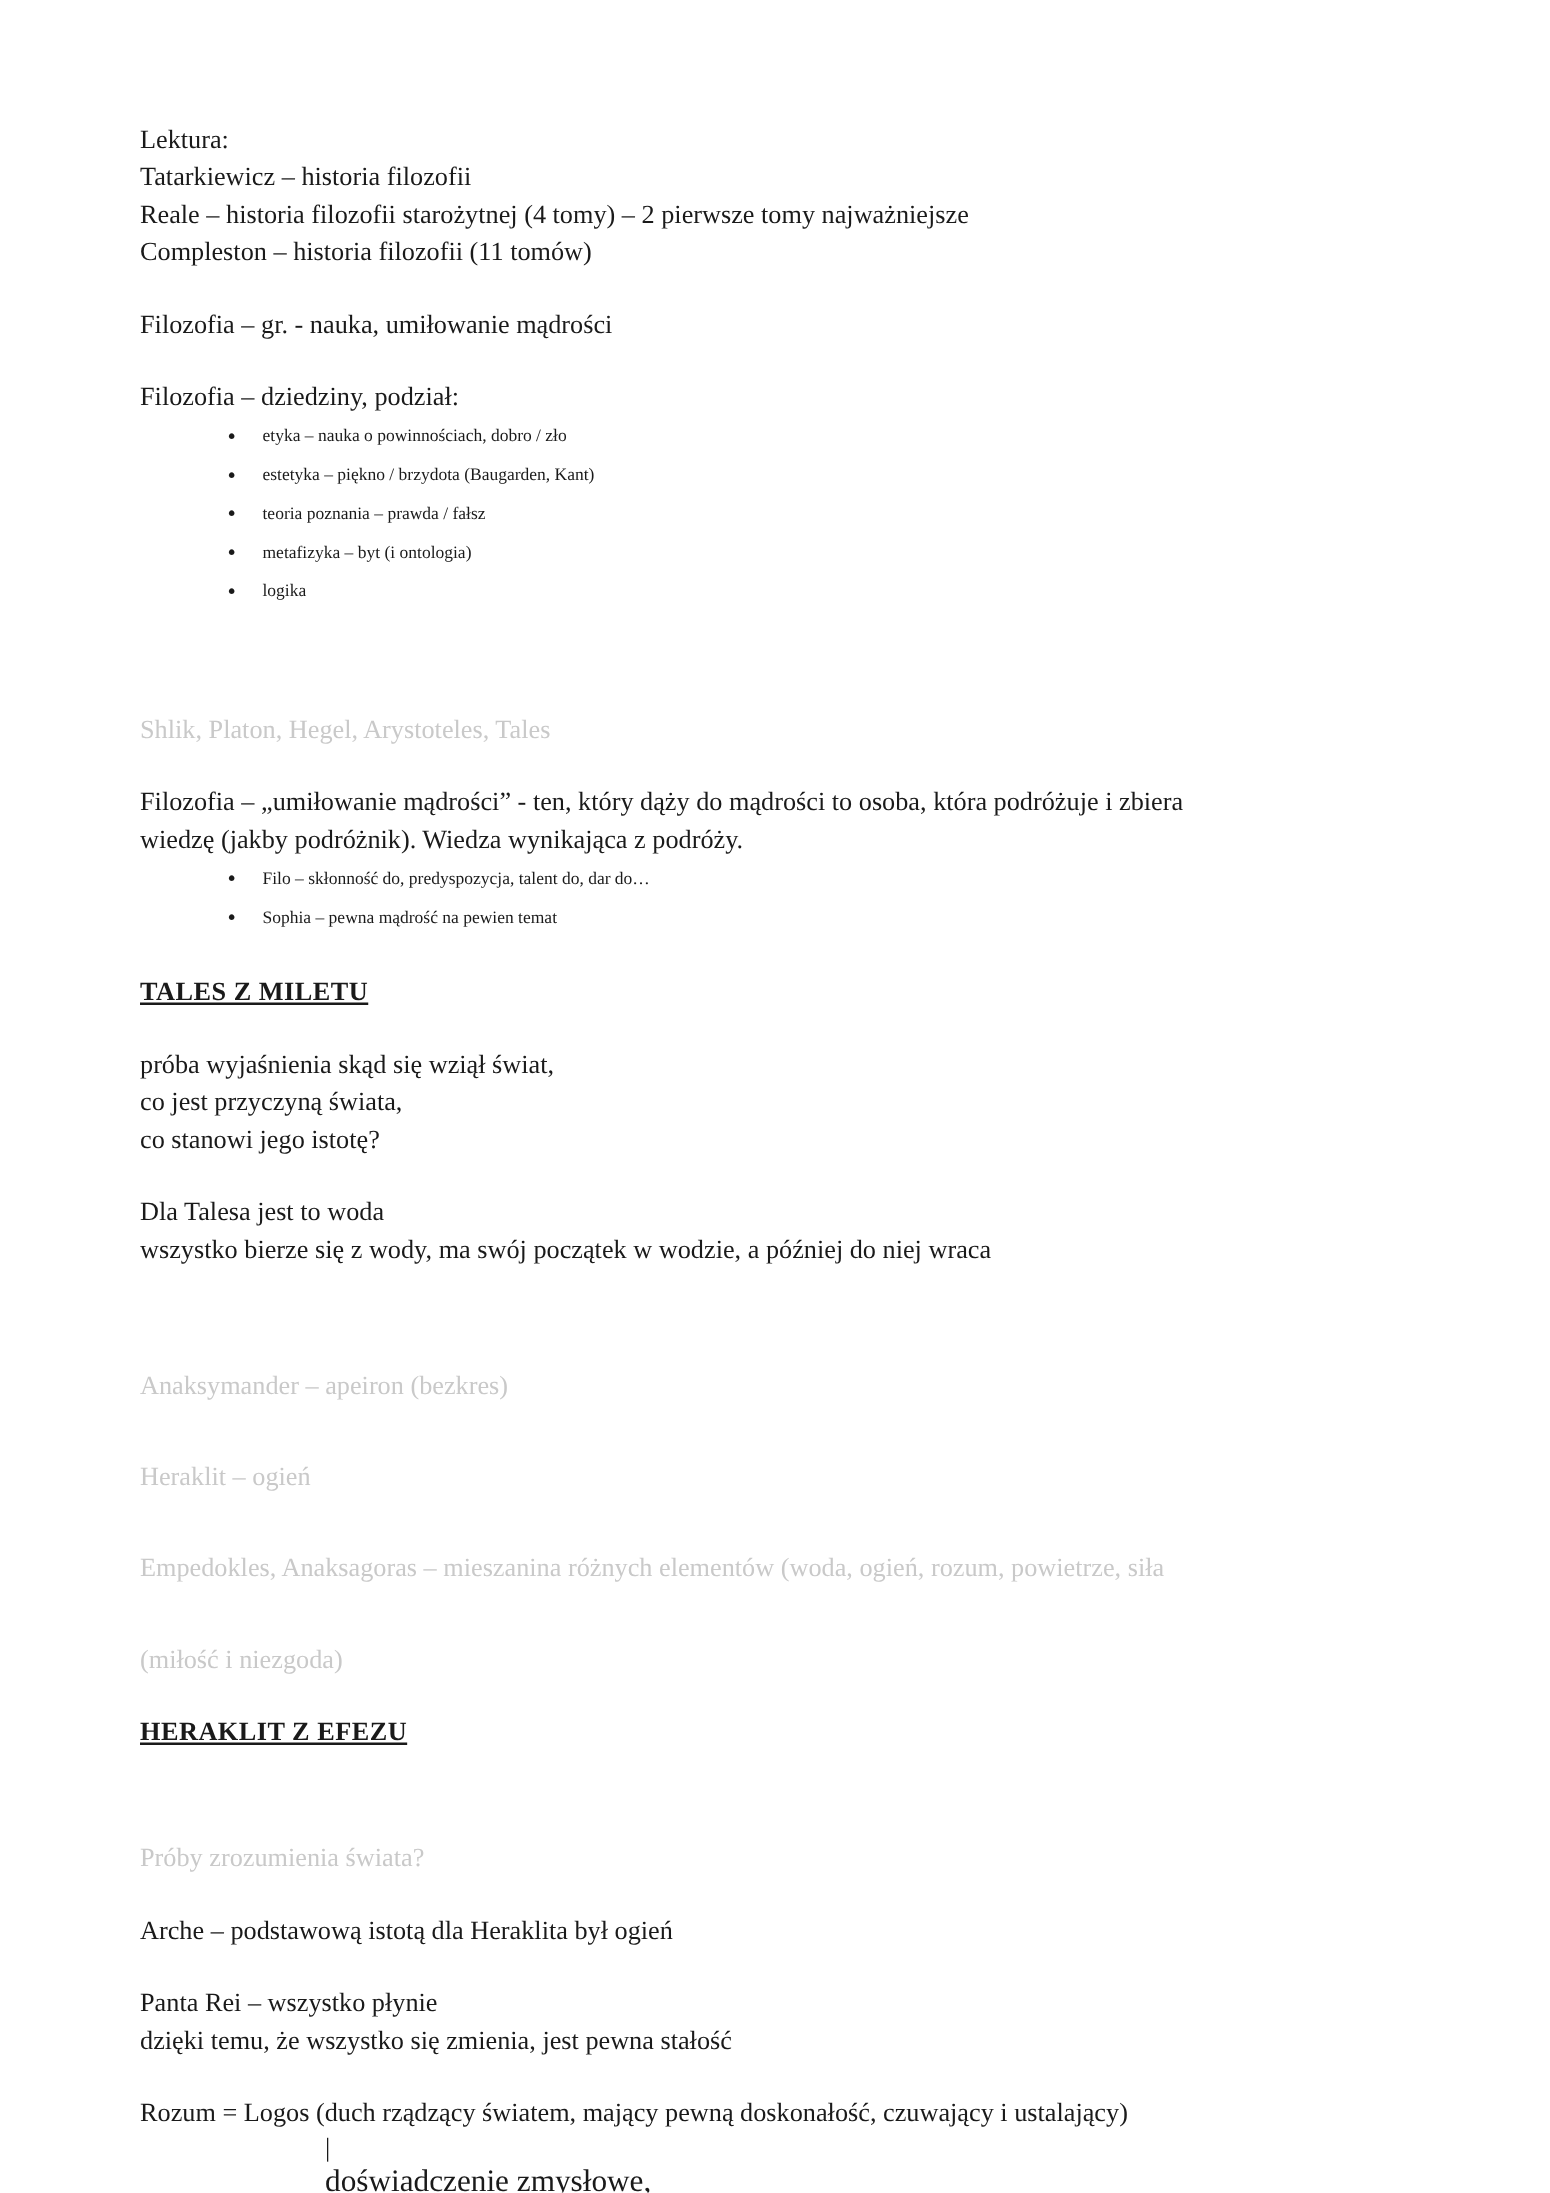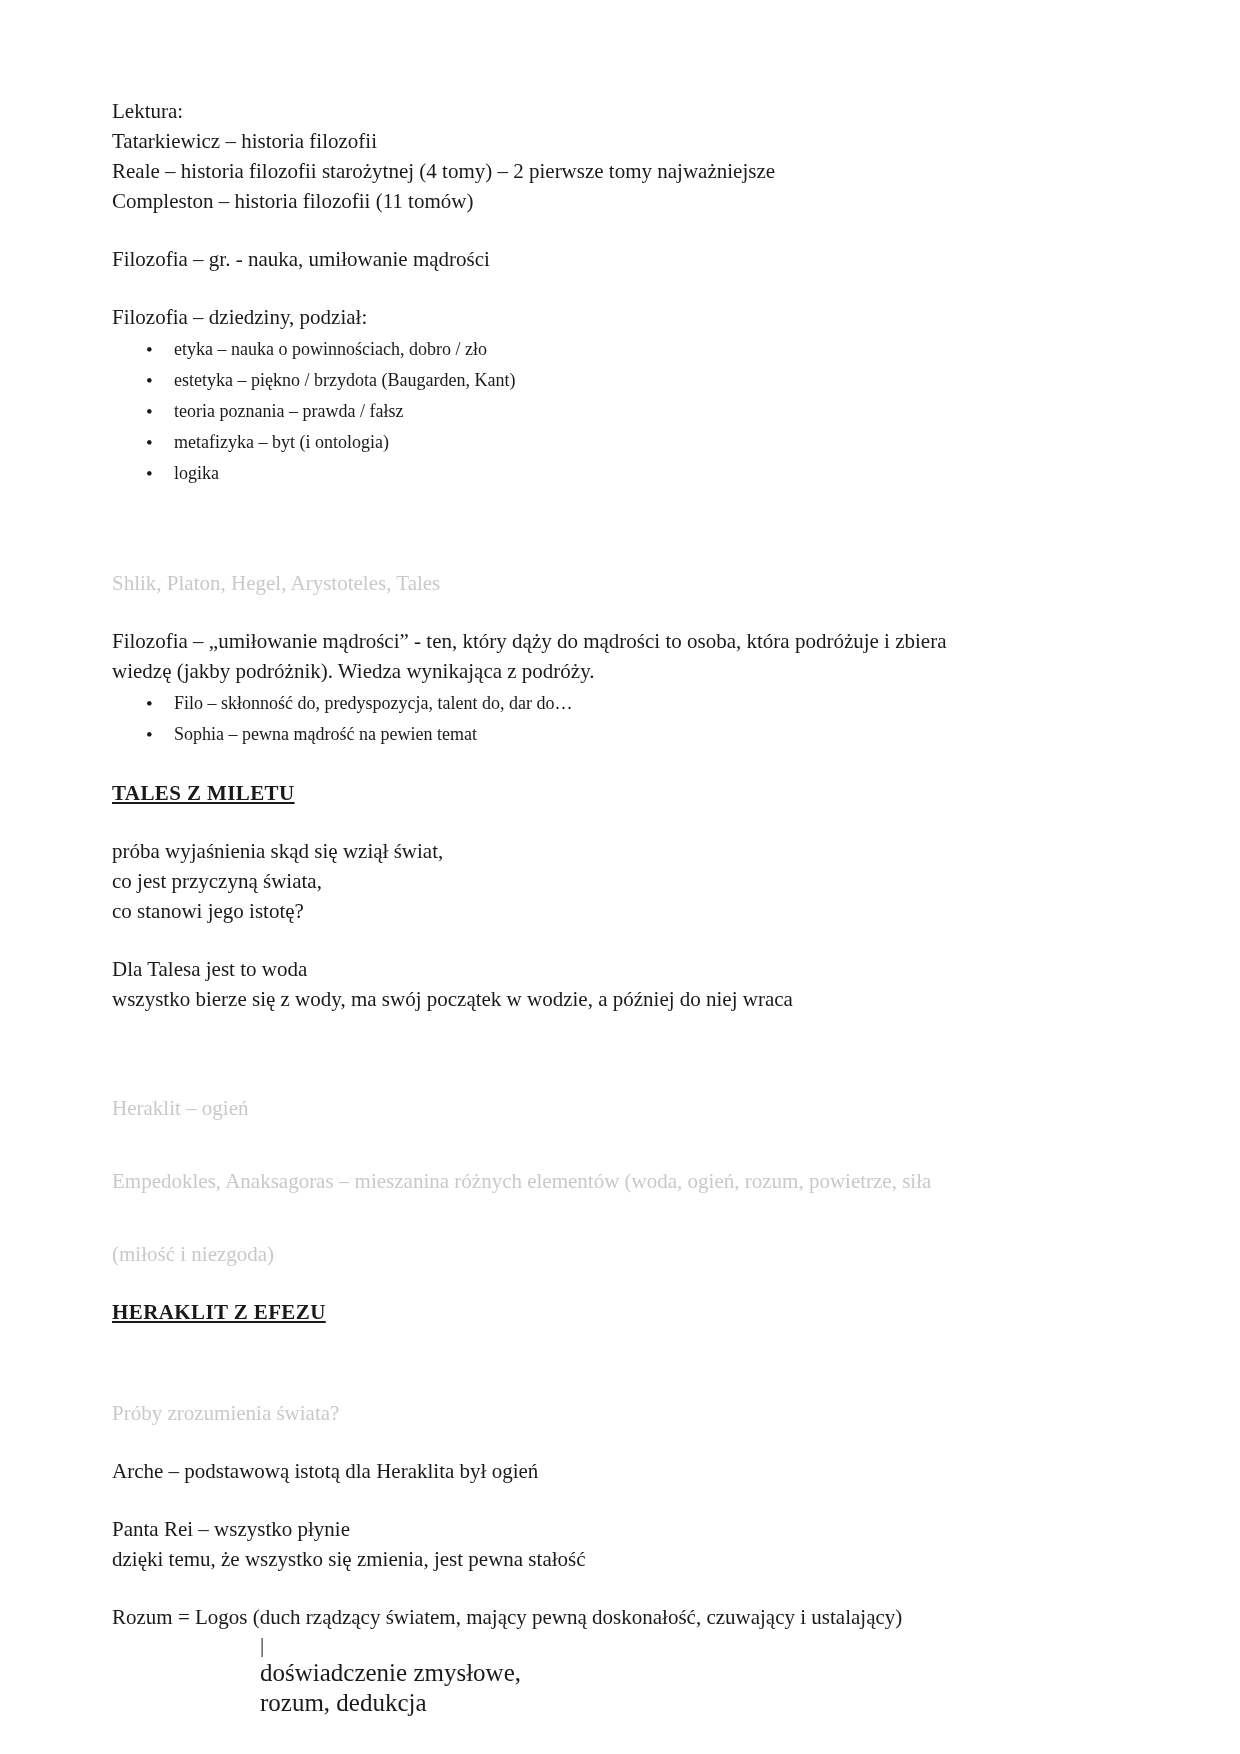--- a/index.html
+++ b/index.html
@@ -30,23 +30,24 @@
     margin: 0;
   }
   .gap-md { height: 28px; }
   .gap-lg { height: 36px; }
   ul.bullets {
     margin: 2px 0 0 0;
     padding-left: 62px;
     list-style: none;
   }
   ul.bullets li {
-    font-size: 18px;
+    font-size: 14px;
     line-height: 31px;
     position: relative;
+    margin-left: 36px;
   }
   ul.bullets li::before {
     content: "\2022";
     position: absolute;
     left: -28px;
     top: 0;
     font-size: 19px;
   }
   .faded {
     color: #c9c9c9;
@@ -122,20 +123,21 @@
   <div class="line block">co jest przyczyną świata,</div>
   <div class="line block">co stanowi jego istotę?</div>
 
   <div class="gap-md"></div>
 
   <div class="line block">Dla Talesa jest to woda</div>
   <div class="line block">wszystko bierze się z wody, ma swój początek w wodzie, a później do niej wraca</div>
 
   <div class="gap-lg"></div>
 
+  <div class="line block faded">Anaksymander – apeiron (bezkres)</div>
   <div class="line block faded">Heraklit – ogień</div>
   <div class="line block faded">Empedokles, Anaksagoras – mieszanina różnych elementów (woda, ogień, rozum, powietrze, siła</div>
   <div class="line block faded">(miłość i niezgoda)</div>
 
   <div class="gap-md"></div>
 
   <div class="center heading">HERAKLIT Z EFEZU</div>
 
   <div class="gap-md"></div>
 

